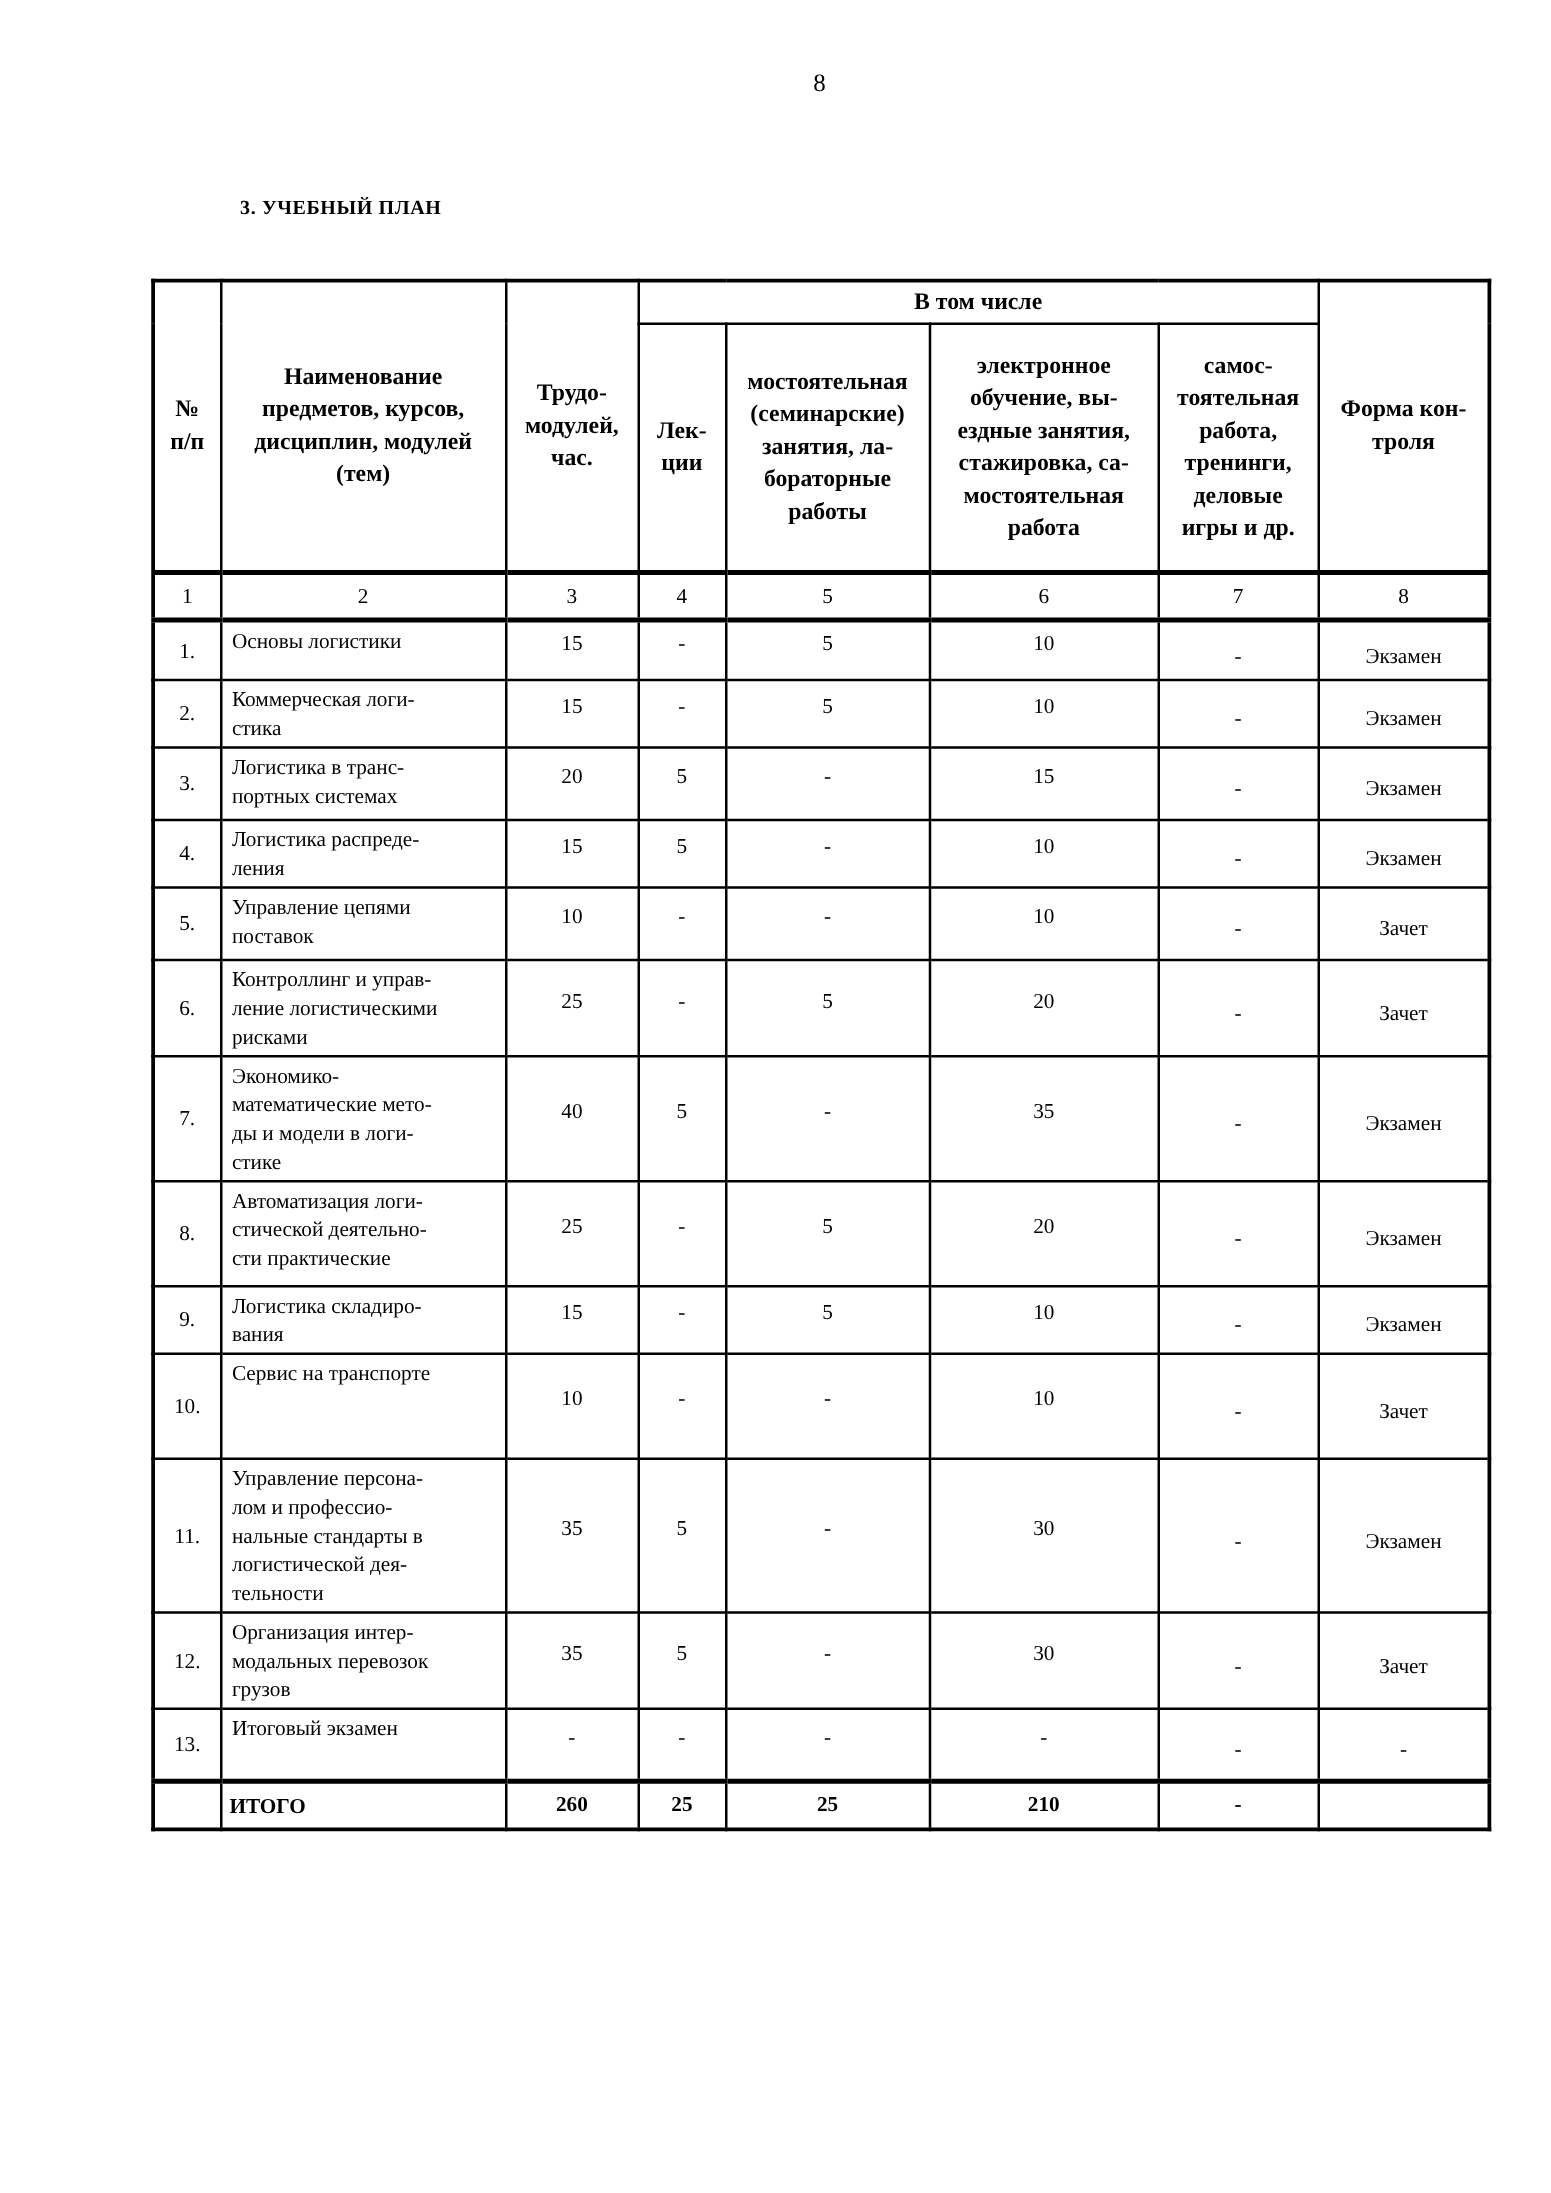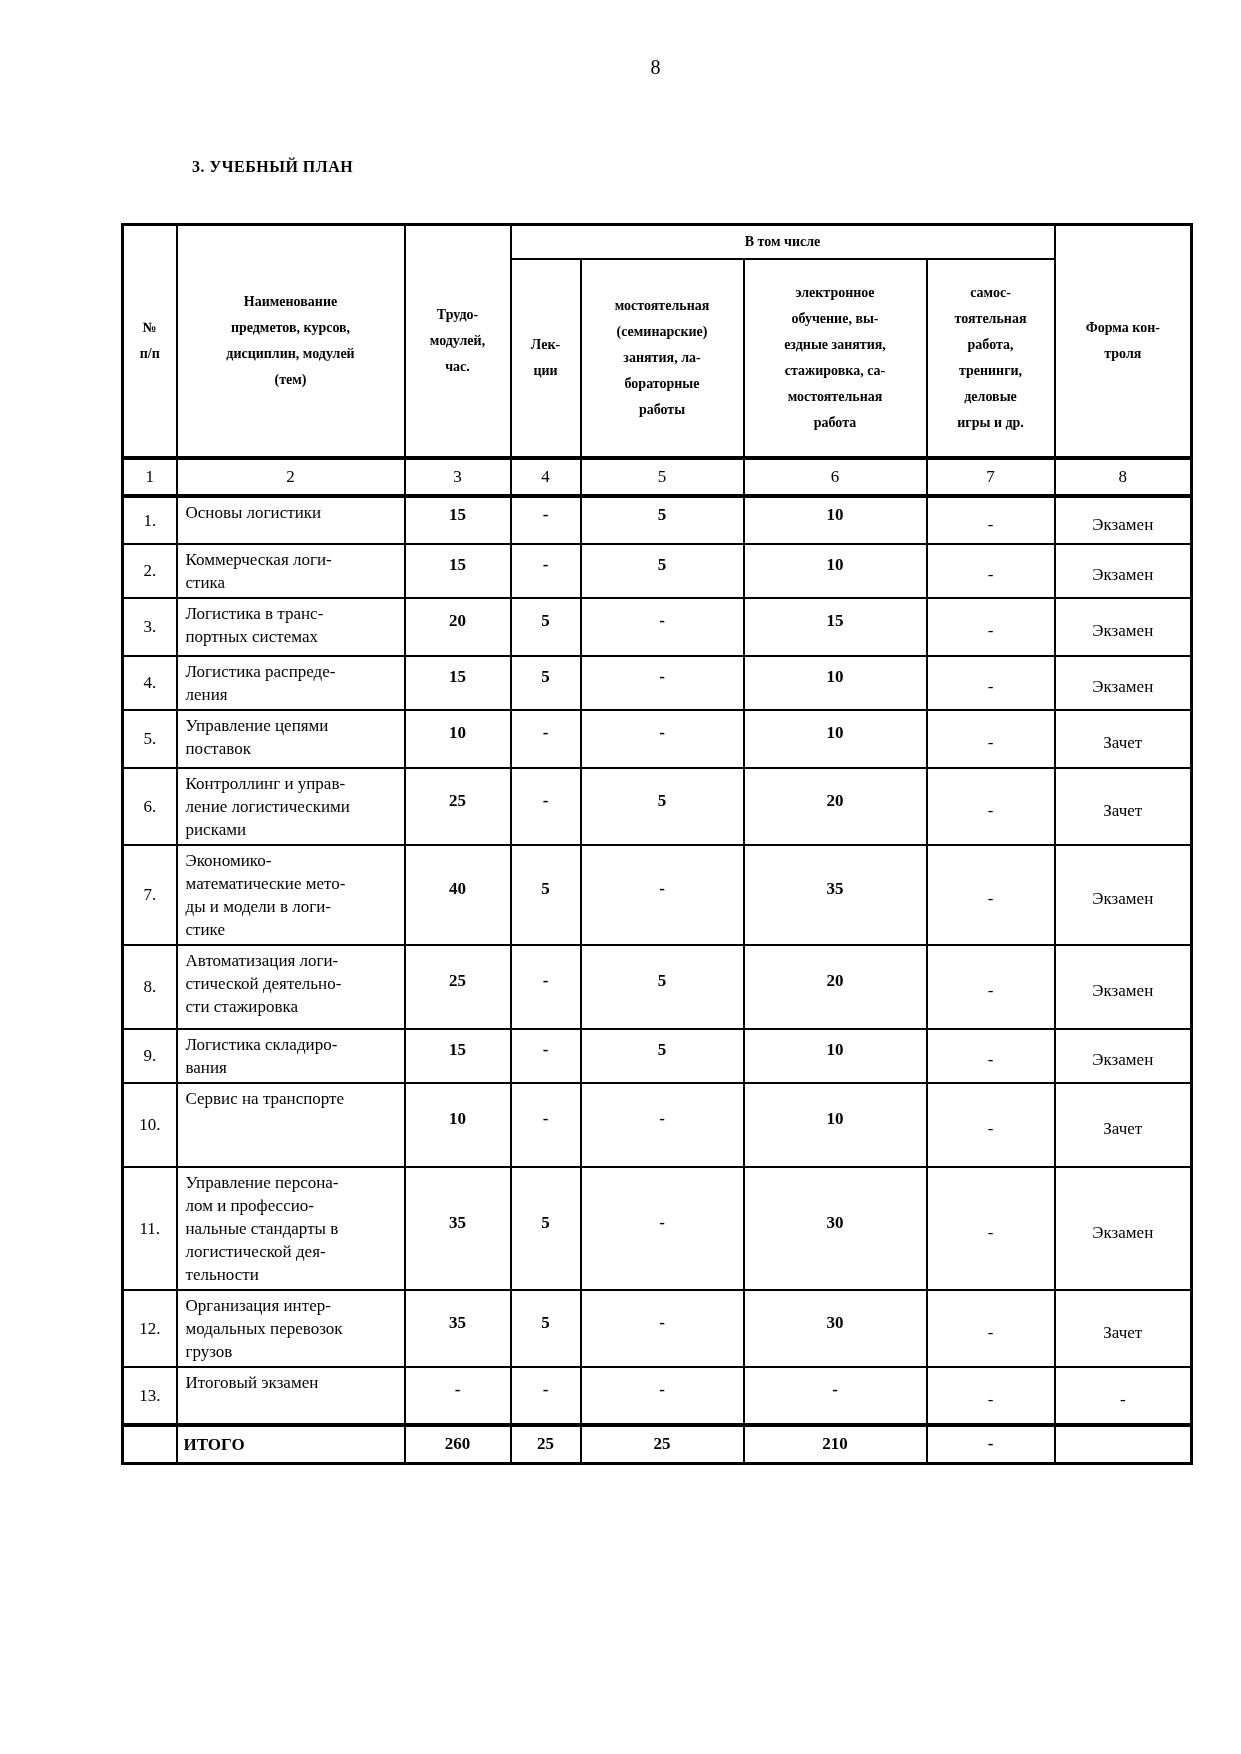--- a/index.html
+++ b/index.html
@@ -47,21 +47,21 @@
     table-layout: fixed;
     border: 3px solid #000;
   }
   .plan th, .plan td {
     border: 2px solid #000;
     padding: 2px 6px;
     overflow: hidden;
   }
   .plan th {
     font-weight: bold;
-    font-size: 14px;
+    font-size: 19px;
     line-height: 26px;
     text-align: center;
     vertical-align: middle;
     white-space: pre-line;
   }
   tr.h-top th.incl { height: 28px; line-height: 22px; }
   tr.h-sub th { height: 192px; }
   tr.idx td {
     height: 30px;
     font-size: 17px;
@@ -83,21 +83,20 @@
     text-align: left;
     vertical-align: top;
     white-space: pre-line;
     line-height: 23px;
     padding: 3px 8px;
   }
   td.c-val {
     text-align: center;
     vertical-align: middle;
     padding-bottom: 14px;
-    font-weight: bold;
   }
   td.c-mid {
     text-align: center;
     vertical-align: middle;
     padding-top: 10px;
   }
   
   tbody tr:nth-child(1)  { height: 48px; }
   tbody tr:nth-child(2)  { height: 54px; }
   tbody tr:nth-child(3)  { height: 58px; }
@@ -265,21 +264,21 @@
         <td class="c-val">5</td>
         <td class="c-val">-</td>
         <td class="c-val">35</td>
         <td class="c-mid">-</td>
         <td class="c-mid">Экзамен</td>
       </tr>
       <tr>
         <td class="c-num">8.</td>
         <td class="c-name">Автоматизация логи-
 стической деятельно-
-сти стажировка</td>
+сти практические</td>
         <td class="c-val">25</td>
         <td class="c-val">-</td>
         <td class="c-val">5</td>
         <td class="c-val">20</td>
         <td class="c-mid">-</td>
         <td class="c-mid">Экзамен</td>
       </tr>
       <tr>
         <td class="c-num">9.</td>
         <td class="c-name">Логистика складиро-

